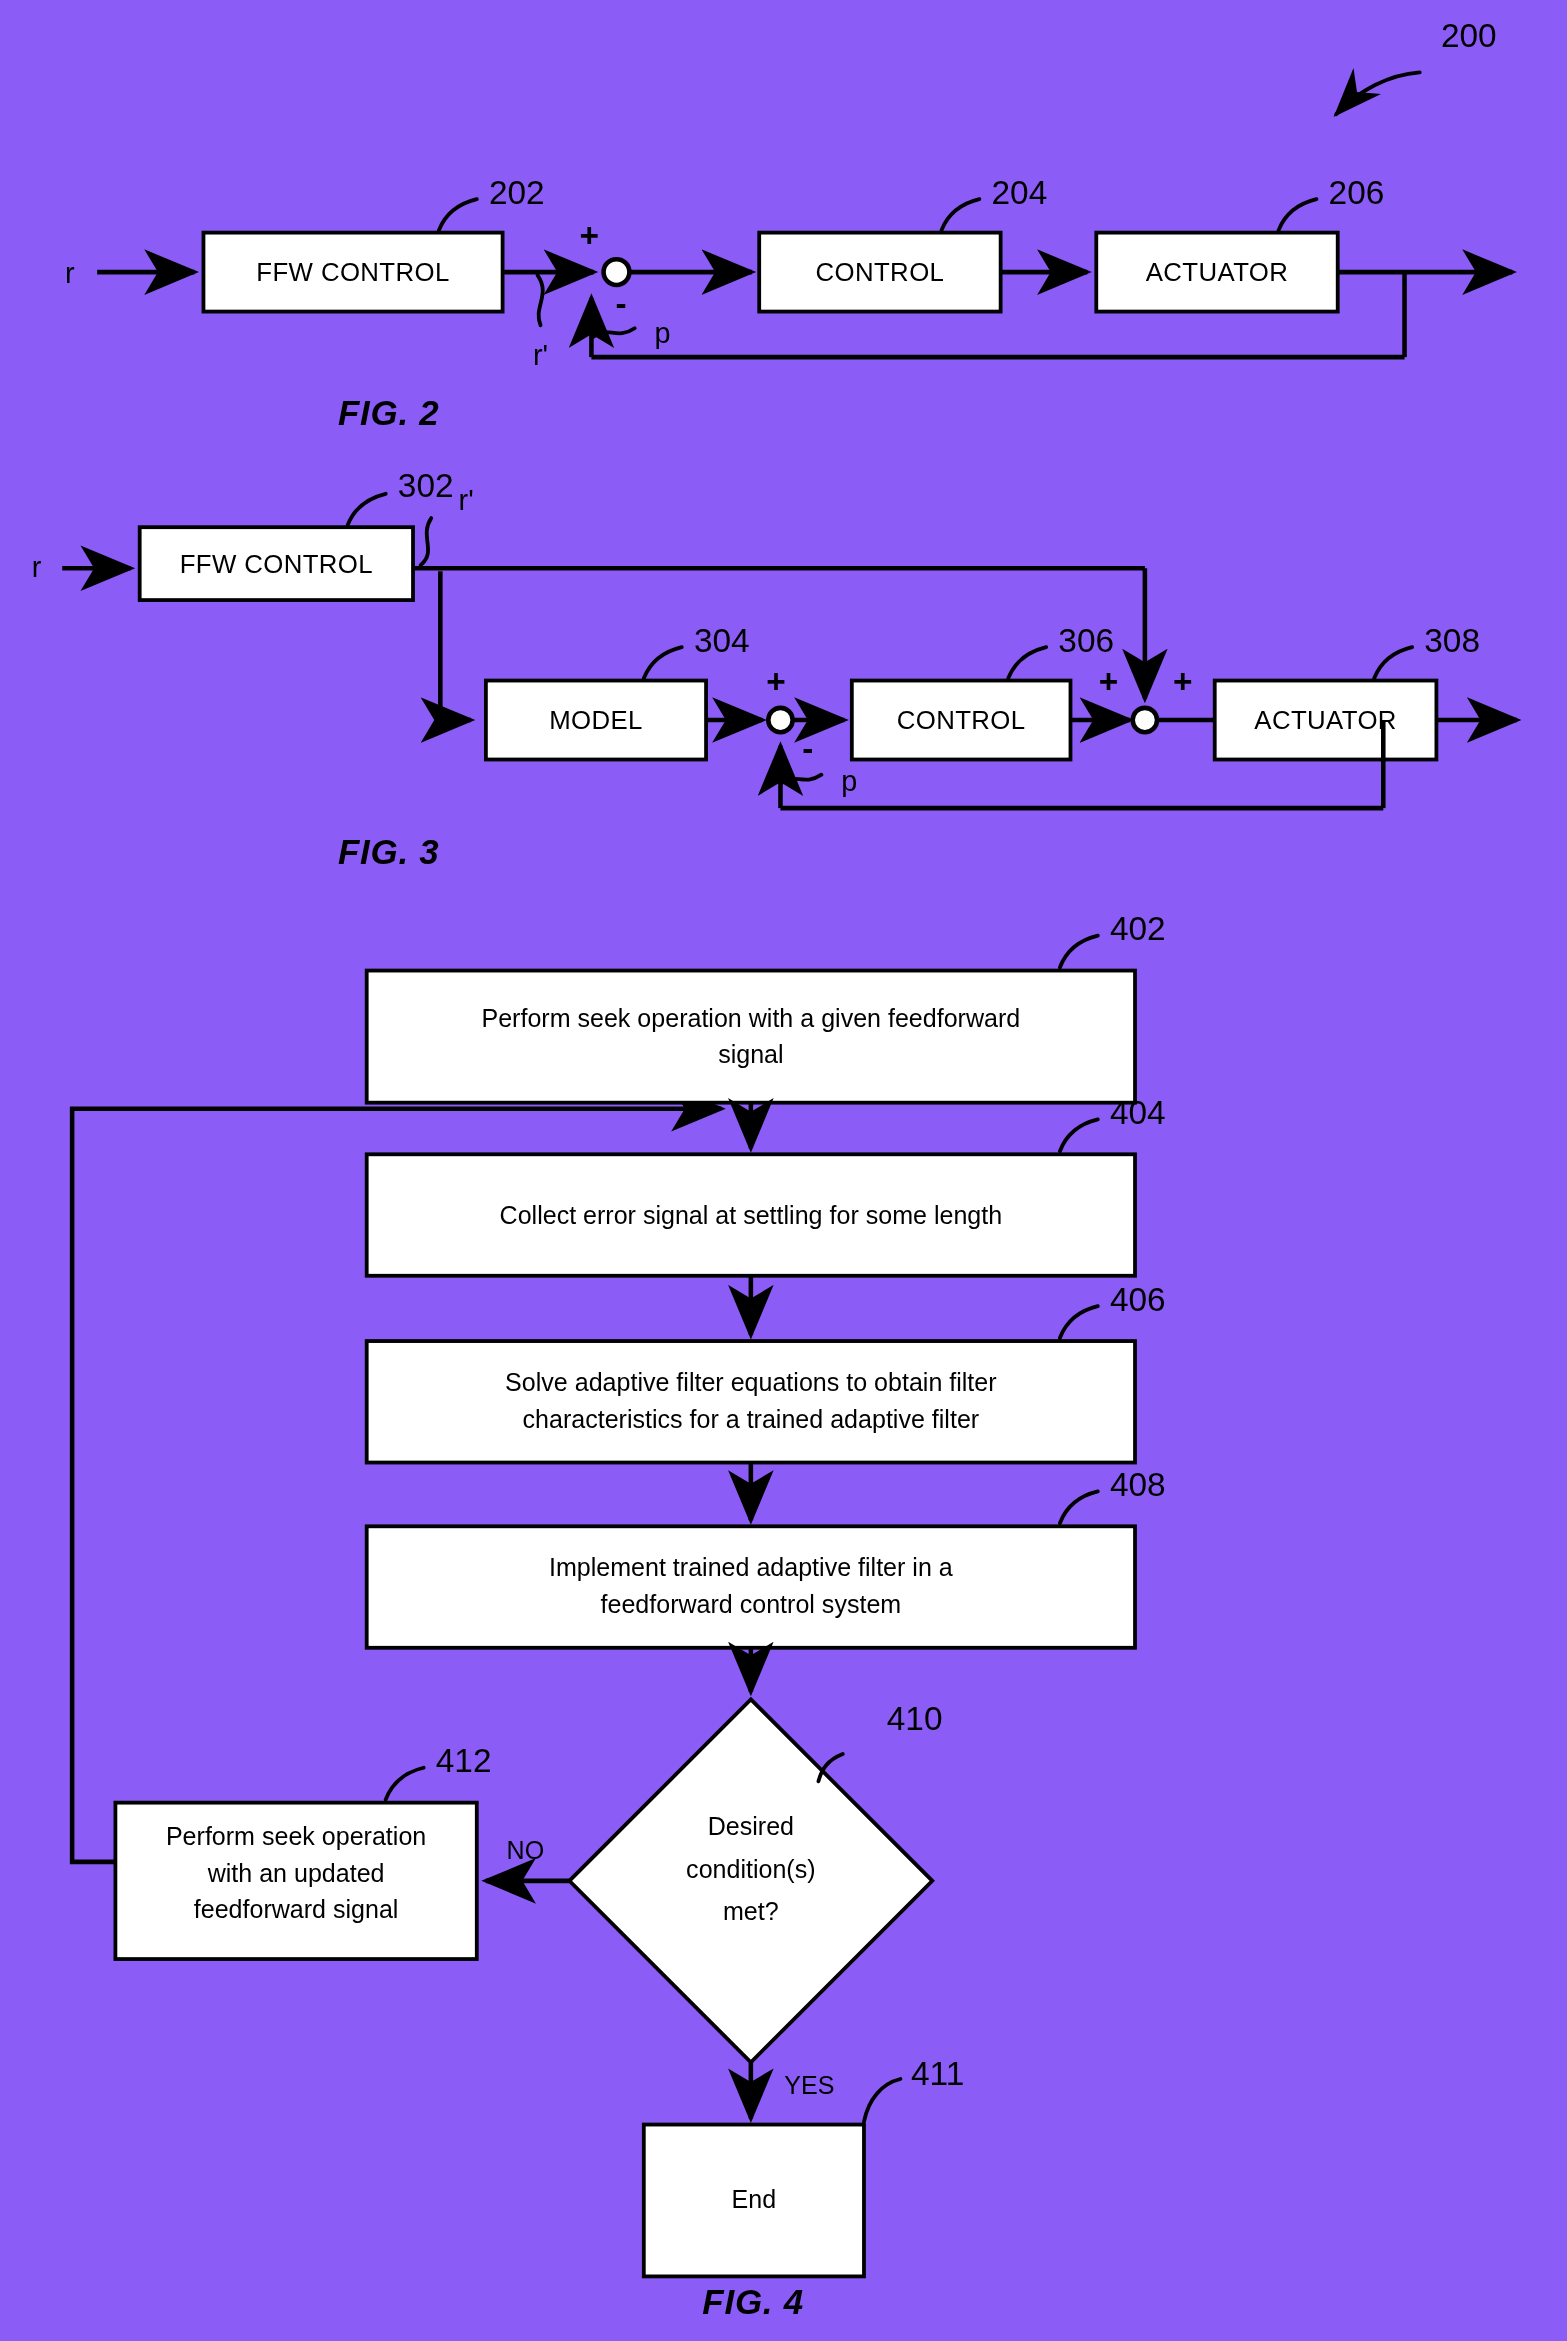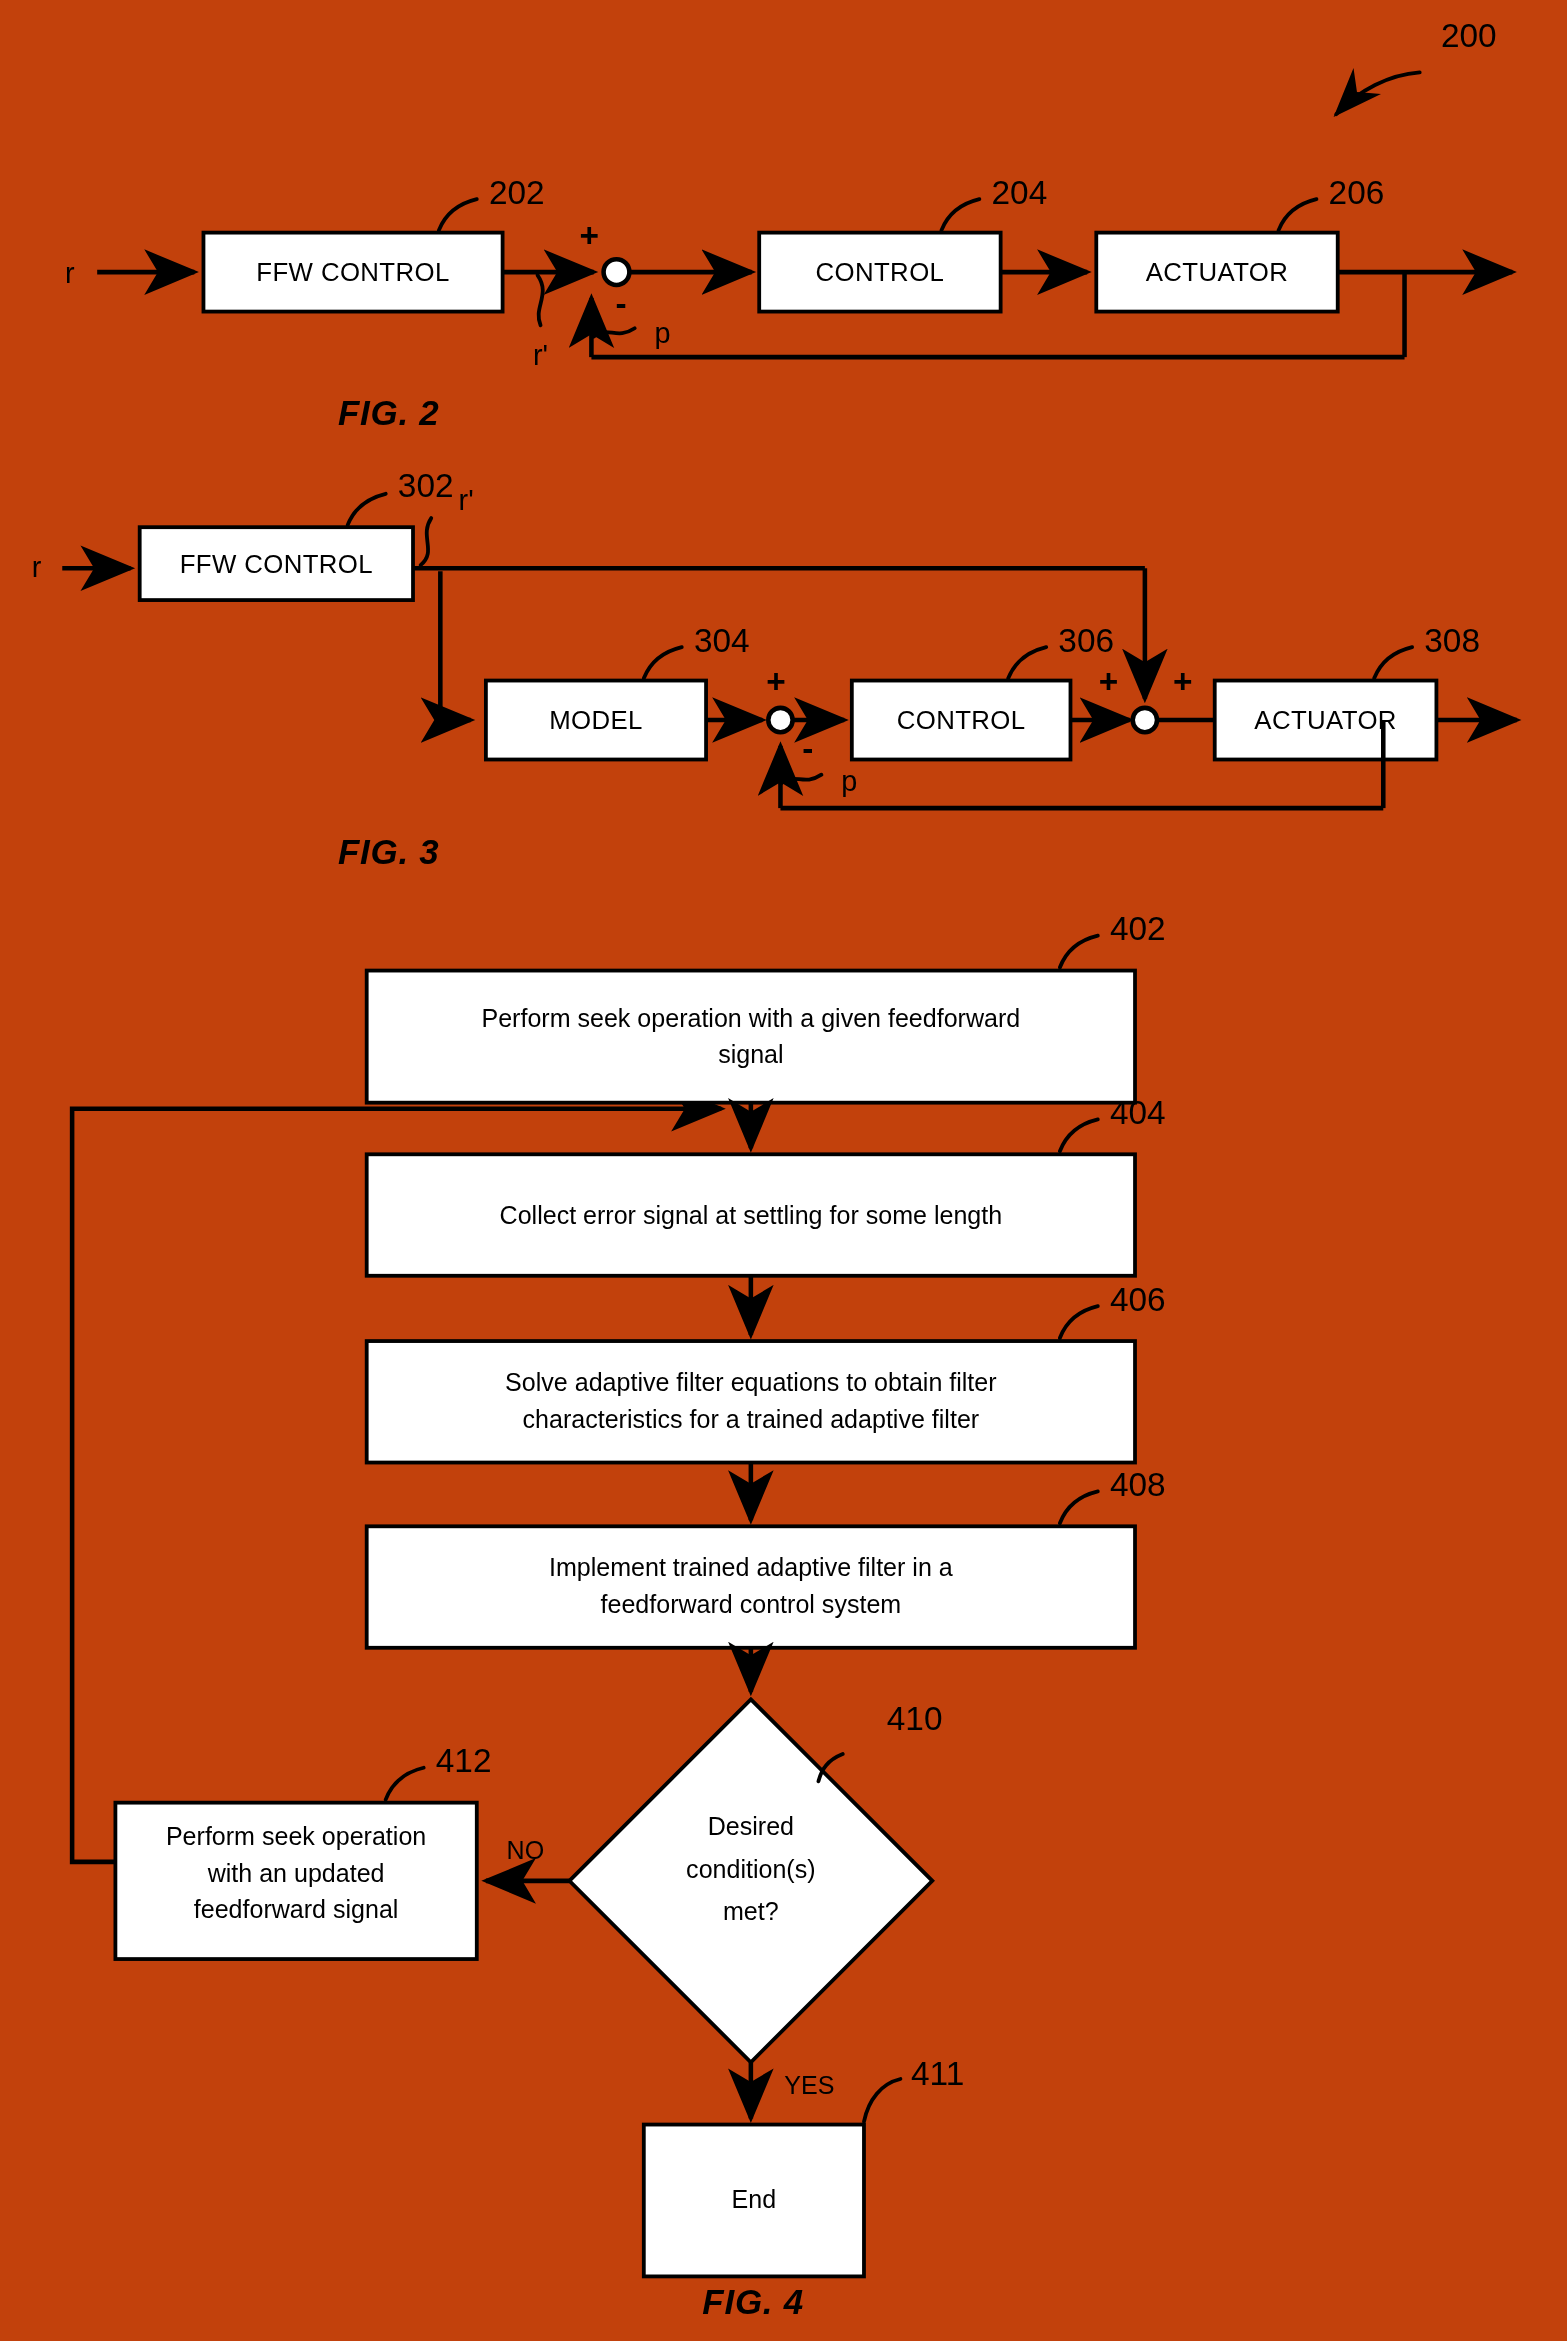--- a/index.html
+++ b/index.html
@@ -8,21 +8,21 @@
     background: #ffffff;
   }
   body {
     font-family: "Liberation Sans", sans-serif;
     color: #000000;
   }
   #page {
     position: relative;
     width: 1567px;
     height: 2342px;
-    background: #c2410c;
+    background: #8b5cf6;
     overflow: hidden;
   }
   svg.figure-layer {
     position: absolute;
     left: 0;
     top: 0;
     width: 1567px;
     height: 2342px;
     overflow: visible;
   }

